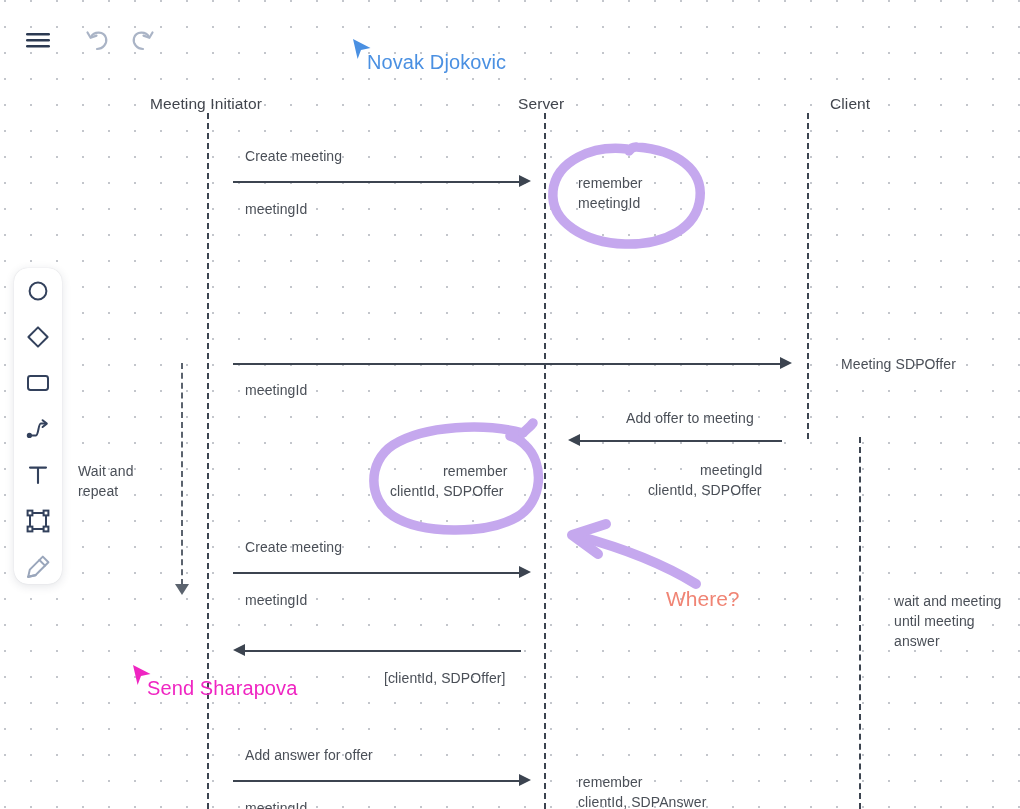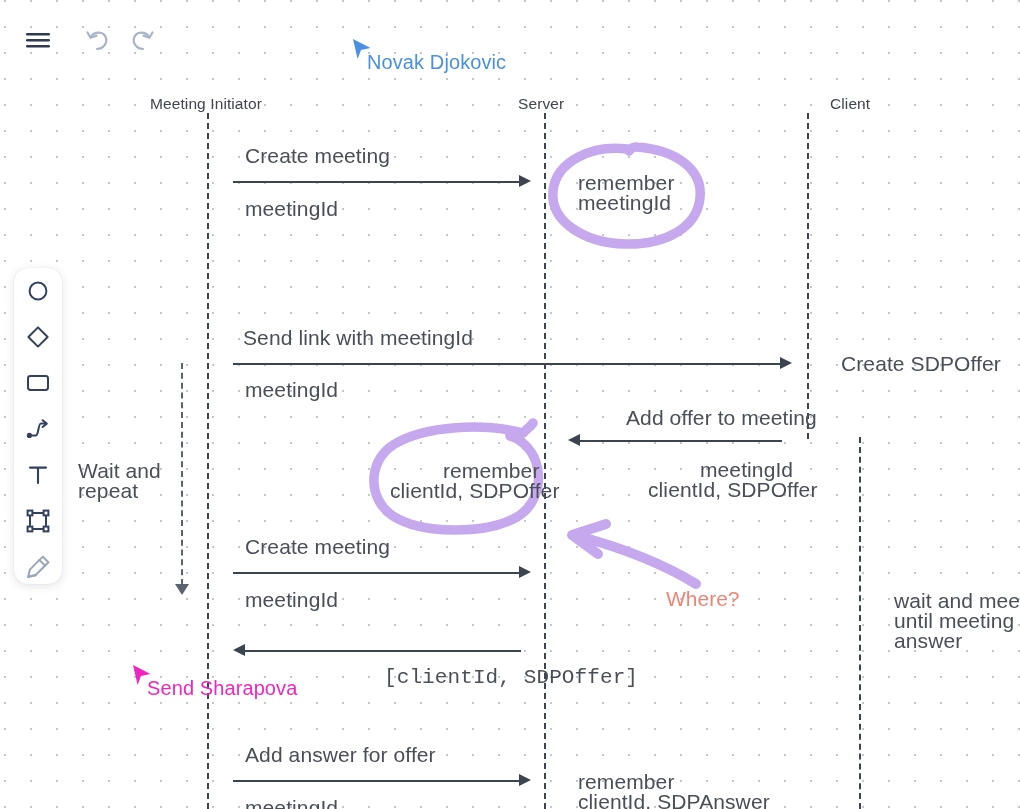--- a/index.html
+++ b/index.html
@@ -51,21 +51,21 @@
     position: absolute;
     left: 0; width: 48px; height: 44px;
     display: flex; align-items: center; justify-content: center;
     cursor: pointer;
   }
 
   
   .dtext {
     position: absolute;
     color: #4a4f57;
-    font-size: 21px;
+    font-size: 14px;
     line-height: 20px;
     white-space: pre;
     letter-spacing: 0.1px;
   }
   .header-label {
     font-size: 15.5px;
     color: #41454d;
   }
 
   
@@ -210,46 +210,45 @@
   <div class="lifeline" style="left:207px; top:113px; height:696px;"></div>
   <div class="lifeline" style="left:544px; top:113px; height:696px;"></div>
   <div class="lifeline" style="left:807px; top:113px; height:326px;"></div>
   <div class="lifeline" style="left:859px; top:437px; height:372px;"></div>
 
   <div class="dtext" style="left:245px; top:146px;">Create meeting</div>
   <div class="msg-line" style="left:233px; top:181px; width:288px;"></div>
   <div class="msg-head-r" style="left:519px; top:174.5px;"></div>
   <div class="dtext" style="left:245px; top:199px;">meetingId</div>
 
-  <div class="dtext" style="left:243px; top:328px;">Send link with meetingId</div>
   <div class="msg-line" style="left:233px; top:363px; width:549px;"></div>
   <div class="msg-head-r" style="left:780px; top:356.5px;"></div>
   <div class="dtext" style="left:245px; top:380px;">meetingId</div>
 
-  <div class="dtext" style="left:841px; top:354px;">Create SDPOffer</div>
+  <div class="dtext" style="left:841px; top:354px;">Meeting SDPOffer</div>
 
   <div class="dtext" style="left:626px; top:408px;">Add offer to meeting</div>
   <div class="msg-line" style="left:580px; top:440px; width:202px;"></div>
   <div class="msg-head-l" style="left:568px; top:433.5px;"></div>
   <div class="dtext" style="left:700px; top:460px;">meetingId</div>
   <div class="dtext" style="left:648px; top:480px;">clientId, SDPOffer</div>
 
   <div class="dash-arrow-line" style="left:181px; top:363px; height:222px;"></div>
   <div class="dash-arrow-head" style="left:175px; top:584px;"></div>
   <div class="dtext" style="left:78px; top:461px;">Wait and</div>
   <div class="dtext" style="left:78px; top:481px;">repeat</div>
 
   <div class="dtext" style="left:245px; top:537px;">Create meeting</div>
   <div class="msg-line" style="left:233px; top:572px; width:288px;"></div>
   <div class="msg-head-r" style="left:519px; top:565.5px;"></div>
   <div class="dtext" style="left:245px; top:590px;">meetingId</div>
 
   <div class="msg-line" style="left:245px; top:650px; width:276px;"></div>
   <div class="msg-head-l" style="left:233px; top:643.5px;"></div>
-  <div class="dtext" style="left:384px; top:668px;font-family:Liberation Mono, monospace;">[clientId, SDPOffer]</div>
+  <div class="dtext" style="left:384px; top:668px;">[clientId, SDPOffer]</div>
 
   <div class="dtext" style="left:894px; top:591px;">wait and meeting</div>
   <div class="dtext" style="left:894px; top:611px;">until meeting</div>
   <div class="dtext" style="left:894px; top:631px;">answer</div>
 
   <div class="dtext" style="left:245px; top:745px;">Add answer for offer</div>
   <div class="msg-line" style="left:233px; top:780px; width:288px;"></div>
   <div class="msg-head-r" style="left:519px; top:773.5px;"></div>
   <div class="dtext" style="left:245px; top:798px;">meetingId</div>
 

